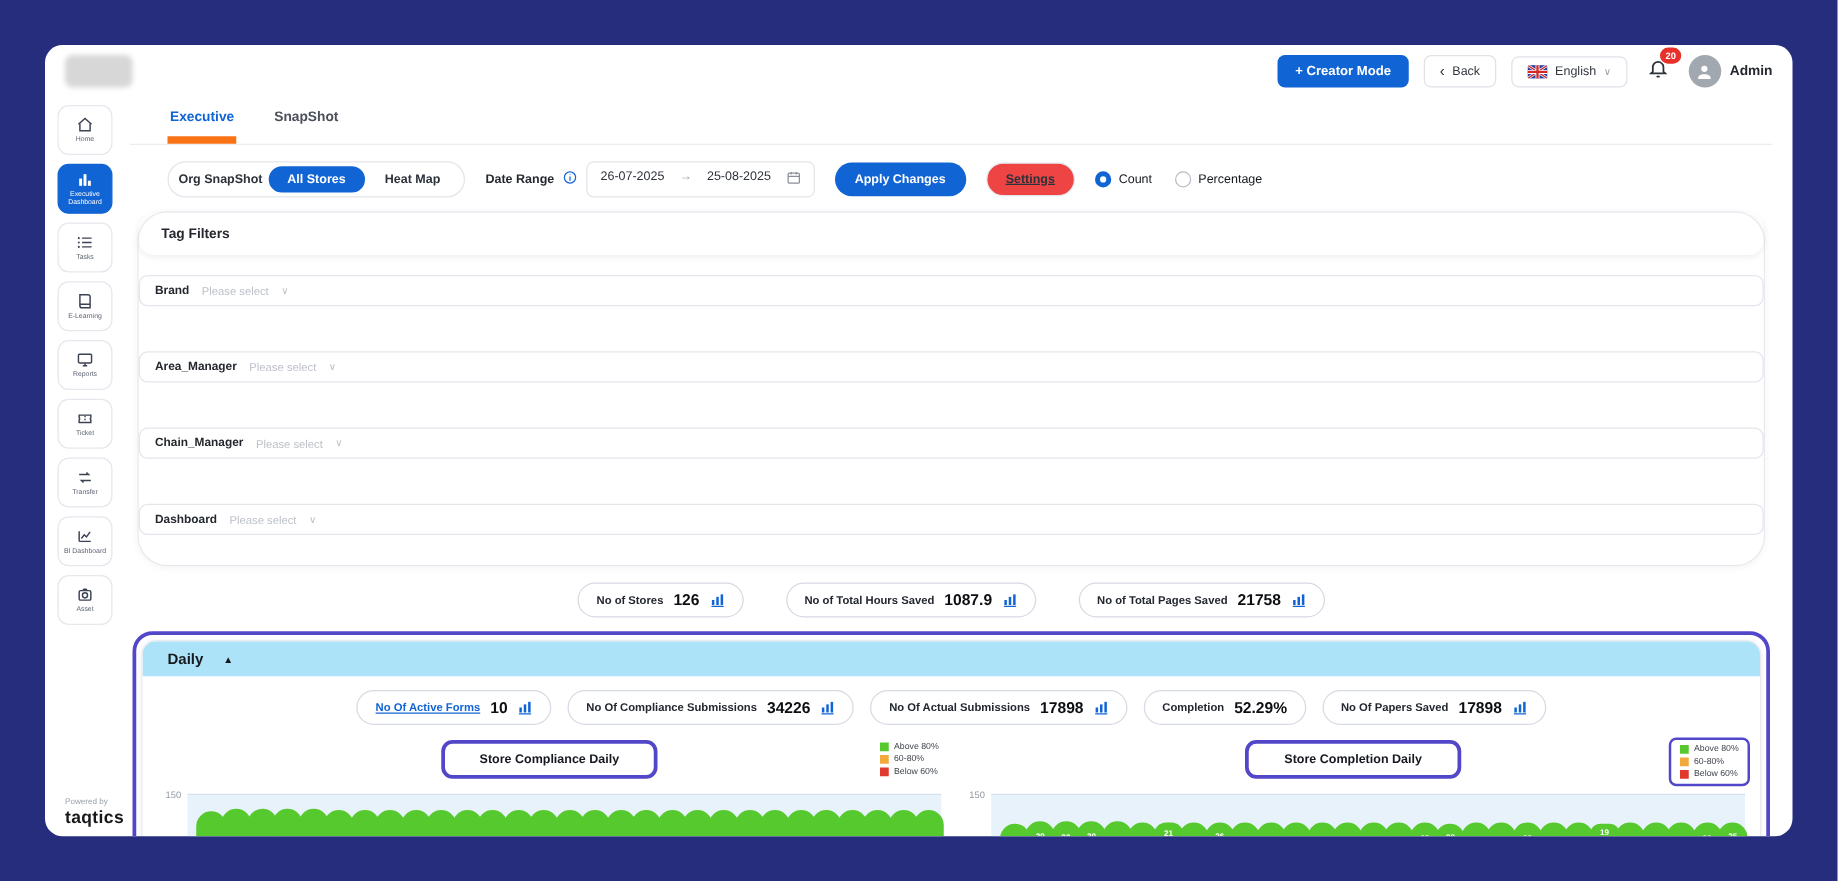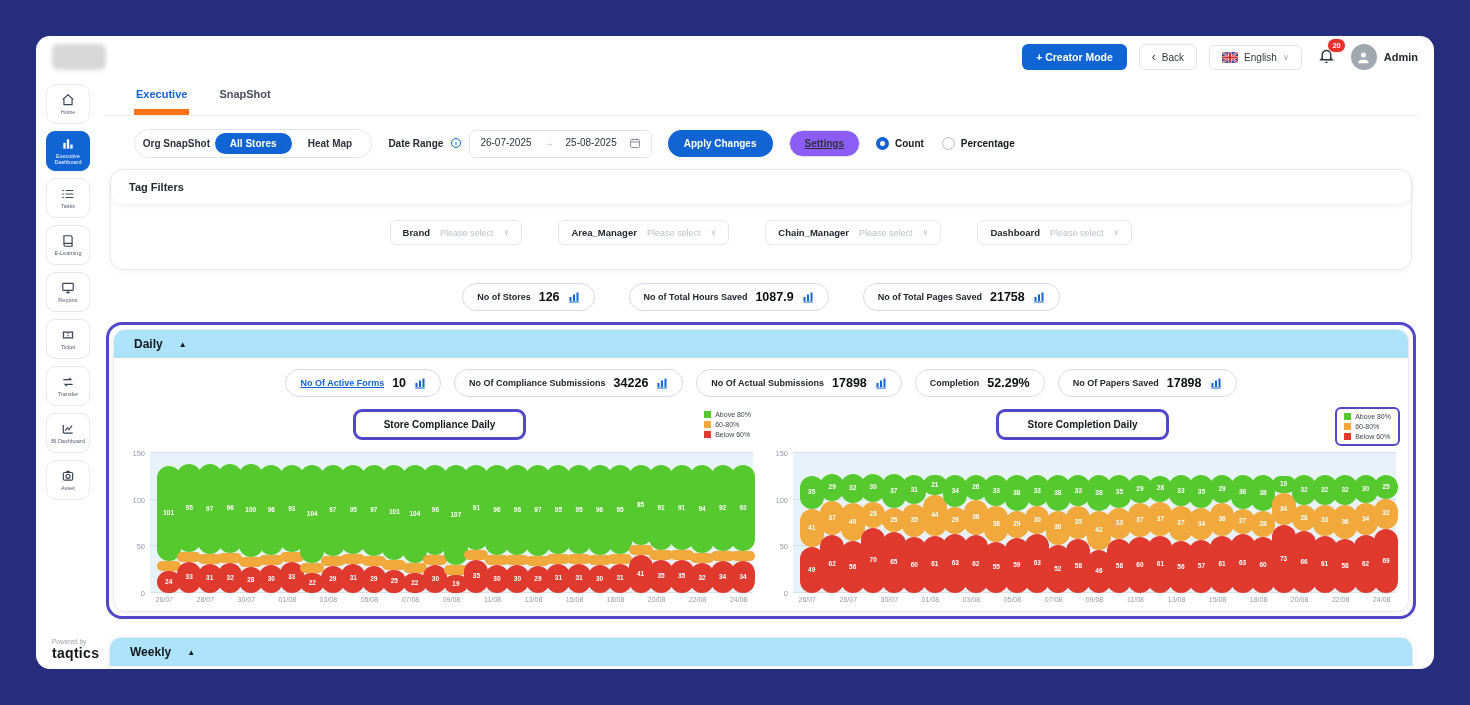--- a/index.html
+++ b/index.html
@@ -46,31 +46,31 @@
   .toolbar { display:flex; align-items:center; gap:16px; padding:13px 4px 9px 30px; }
   .seg-group { display:flex; align-items:center; border:1px solid #e2e5ea; border-radius:18px; padding:3px; }
   .seg { padding:5px 12px; border-radius:15px; font-size:10px; font-weight:600; color:#2c313a; cursor:pointer; white-space:nowrap; }
   .seg.active { background:#1064d4; color:#fff; font-weight:bold; }
   .date-wrap { display:flex; align-items:center; gap:7px; }
   .date-label { font-size:10px; font-weight:bold; color:#24282e; }
   .date-box { border:1px solid #e2e5ea; border-radius:6px; padding:6px 10px; display:flex; gap:12px; align-items:flex-start;
               font-size:10px; color:#2c313a; cursor:pointer; }
   .arrow { color:#9aa0aa; }
   .btn-apply { background:#1064d4; color:#fff; border-radius:16px; font-size:10px; font-weight:bold; padding:8px 16px; }
-  .btn-settings { border:1px solid #e2e5ea; border-radius:16px; font-size:10px; font-weight:600; padding:7px 15px; color:#2c313a; background:#8b5cf6;text-decoration:underline; }
+  .btn-settings { border:1px solid #e2e5ea; border-radius:16px; font-size:10px; font-weight:600; padding:7px 15px; color:#2c313a; background:#ef4444;text-decoration:underline; }
   .radio-row { display:flex; gap:18px; align-items:center; }
-  .radio { display:flex; gap:6px; align-items:center; font-size:10px; font-weight:bold; color:#15181e; cursor:pointer; }
+  .radio { display:flex; gap:6px; align-items:center; font-size:10px; font-weight:normal; color:#15181e; cursor:pointer; }
   .radio-dot { width:13px; height:13px; border-radius:50%; border:4px solid #1064d4; background:#fff; }
   .radio-dot.off { border:1.5px solid #b7bcc6; }
 
   
-  .tagfilters { border:1px solid #e8eaef; border-radius:13px; margin:2px 6px 0 6px; box-shadow:0 1px 6px rgba(20,30,60,.05); background:#fff; }
+  .tagfilters { border:1px solid #e8eaef; border-radius:24px; margin:2px 6px 0 6px; box-shadow:0 1px 6px rgba(20,30,60,.05); background:#fff; }
   .tf-title { font-size:11px; font-weight:600; color:#24282e; padding:11px 18px; border-radius:12px;
               box-shadow:0 2px 5px rgba(20,30,60,.07); }
-  .tf-row { display:flex; justify-content:center; gap:36px; padding:16px 0 24px; }
+  .tf-row { display:flex; justify-content:center; gap:36px; padding:16px 0 24px;flex-direction:column; }
   .tf-box { border:1px solid #e4e6ec; border-radius:7px; padding:6px 12px; display:flex; align-items:center; gap:10px; cursor:pointer; background:#fff; }
   .tf-lbl { font-size:9.5px; font-weight:bold; color:#24282e; }
   .tf-ph { font-size:9px; color:#bcc0c8; }
   .tf-chev { font-size:8px; color:#bcc0c8; }
 
   
   .summary-row { display:flex; justify-content:center; gap:34px; padding:13px 0 9px; }
   .stat-pill { display:flex; align-items:center; gap:8px; border:1.5px solid #d6dae2; border-radius:18px; padding:6px 14px; background:#fff; }
   .stat-label { font-size:9px; font-weight:bold; color:#23272f; white-space:nowrap; }
   .stat-label.link { color:#1064d4; text-decoration:underline; cursor:pointer; }

